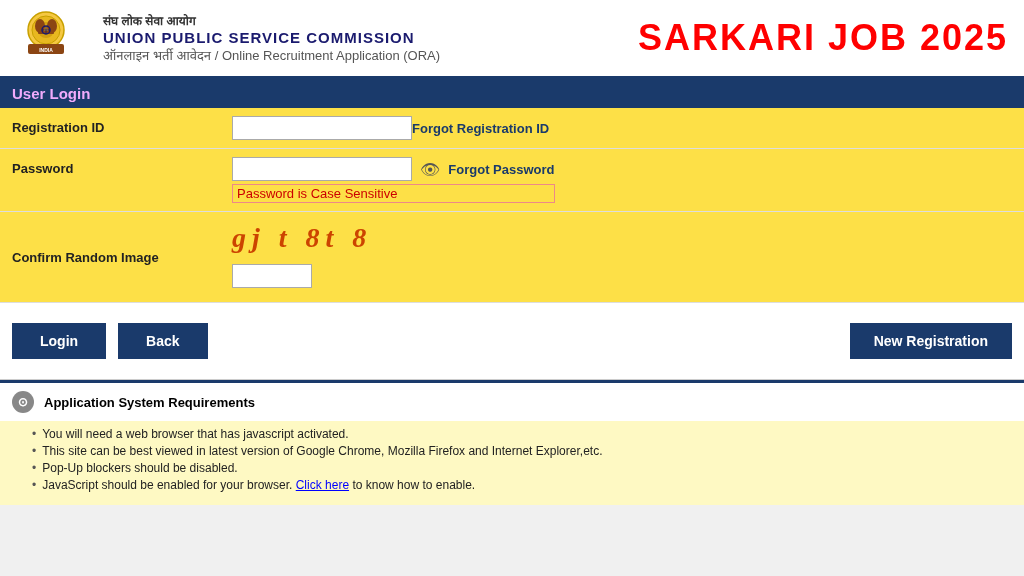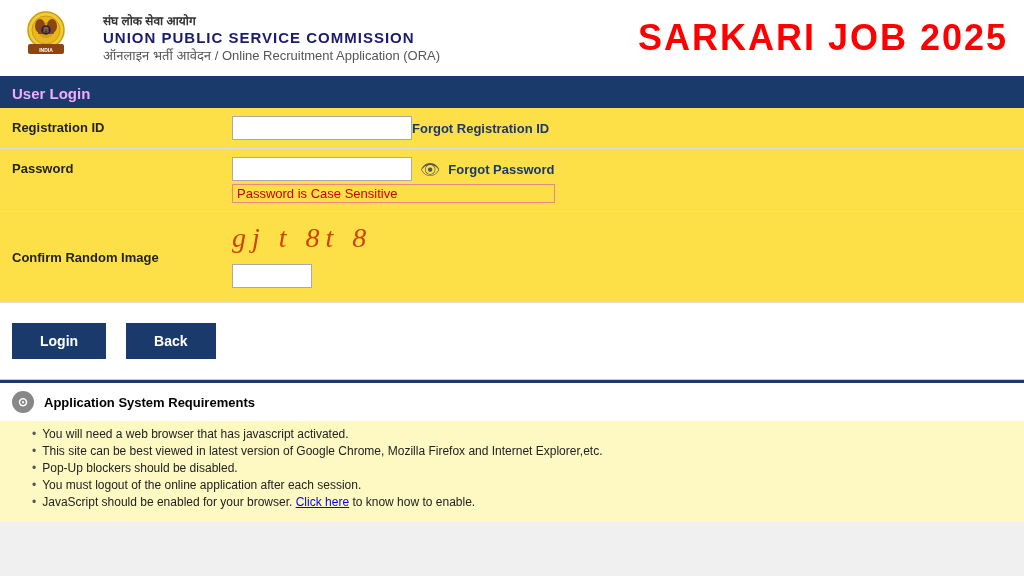--- a/index.html
+++ b/index.html
@@ -108,21 +108,21 @@
     }
     .eye-icon {
       font-size: 16px;
       color: #555;
       cursor: pointer;
     }
 
     
     .captcha-text {
       font-size: 28px;
-      font-weight: normal;
+      font-weight: bold;
       color: #cc4400;
       font-family: Georgia, serif;
       letter-spacing: 6px;
       font-style: italic;
       margin-bottom: 6px;
     }
     .captcha-input {
       border: 1px solid #aaa;
       width: 80px;
       height: 24px;
@@ -134,21 +134,21 @@
       flex-direction: column;
       gap: 4px;
     }
 
     
     .buttons-area {
       background: white;
       padding: 20px 12px;
       display: flex;
       align-items: center;
-      gap: 20px;
+      gap: 12px;
     }
     .btn {
       padding: 10px 28px;
       font-size: 14px;
       font-weight: bold;
       cursor: pointer;
       border: none;
       color: white;
     }
     .btn-login { background: #1a3a6b; }
@@ -281,20 +281,21 @@
       <div class="captcha-text">gj t 8t 8</div>
       <input type="text" class="captcha-input" style="">
     </div>
   </div>
 
 </div>
 
 <div class="buttons-area">
   <button class="btn btn-login">Login</button>
   <button class="btn btn-back">Back</button>
+  <button class="btn btn-new-reg">New Registration</button>
 </div>
 
 <hr class="divider-line">
 
 <div class="requirements-bar">
   <div class="req-icon">⊙</div>
   <span>Application System Requirements</span>
 </div>
 
 <div class="requirements-list">
@@ -302,23 +303,20 @@
     <li>
         <span>You will need a web browser that has javascript activated.</span>
       </li>
     <li>
         <span>This site can be best viewed in latest version of Google Chrome, Mozilla Firefox and Internet Explorer,etc.</span>
       </li>
     <li>
         <span>Pop-Up blockers should be disabled.</span>
       </li>
     <li>
-        <span>You must logout of the online application after each session.</span>
-      </li>
-    <li>
       <span>
         <span>JavaScript should be enabled for your browser.</span>
         <a class="click-link">Click here</a>
         <span> to know how to enable.</span>
       </span>
     </li>
   </ul>
 </div>
 
 </body></html>

